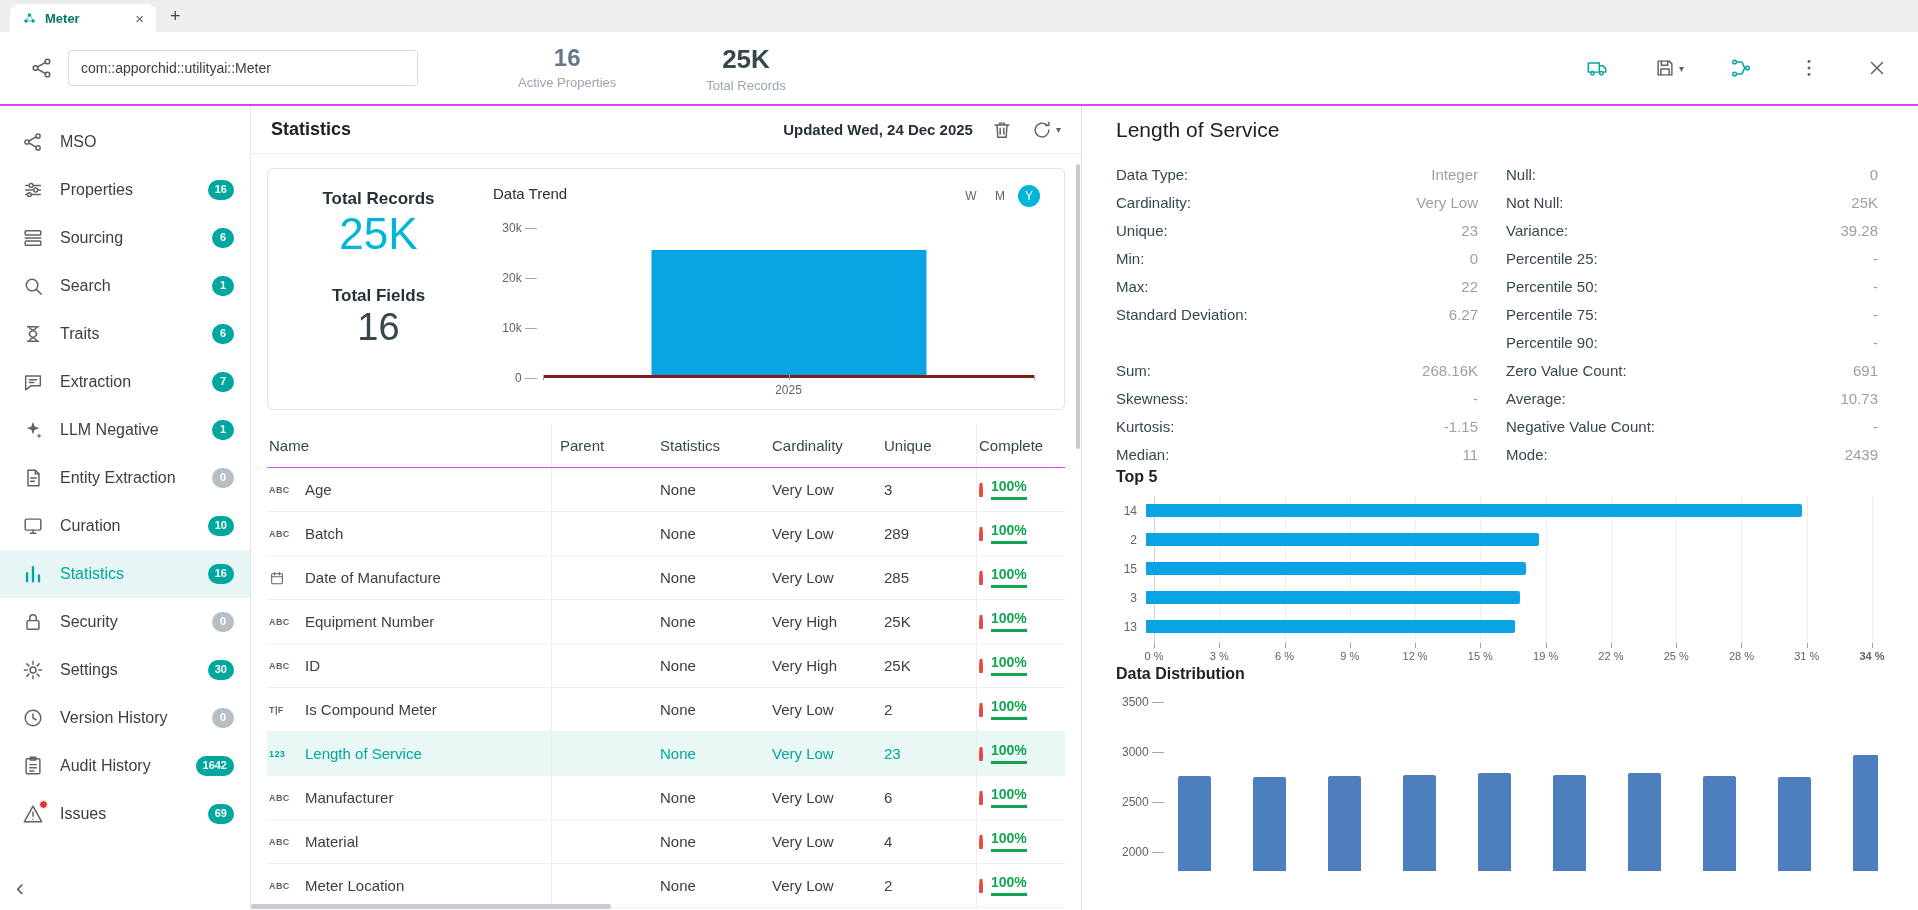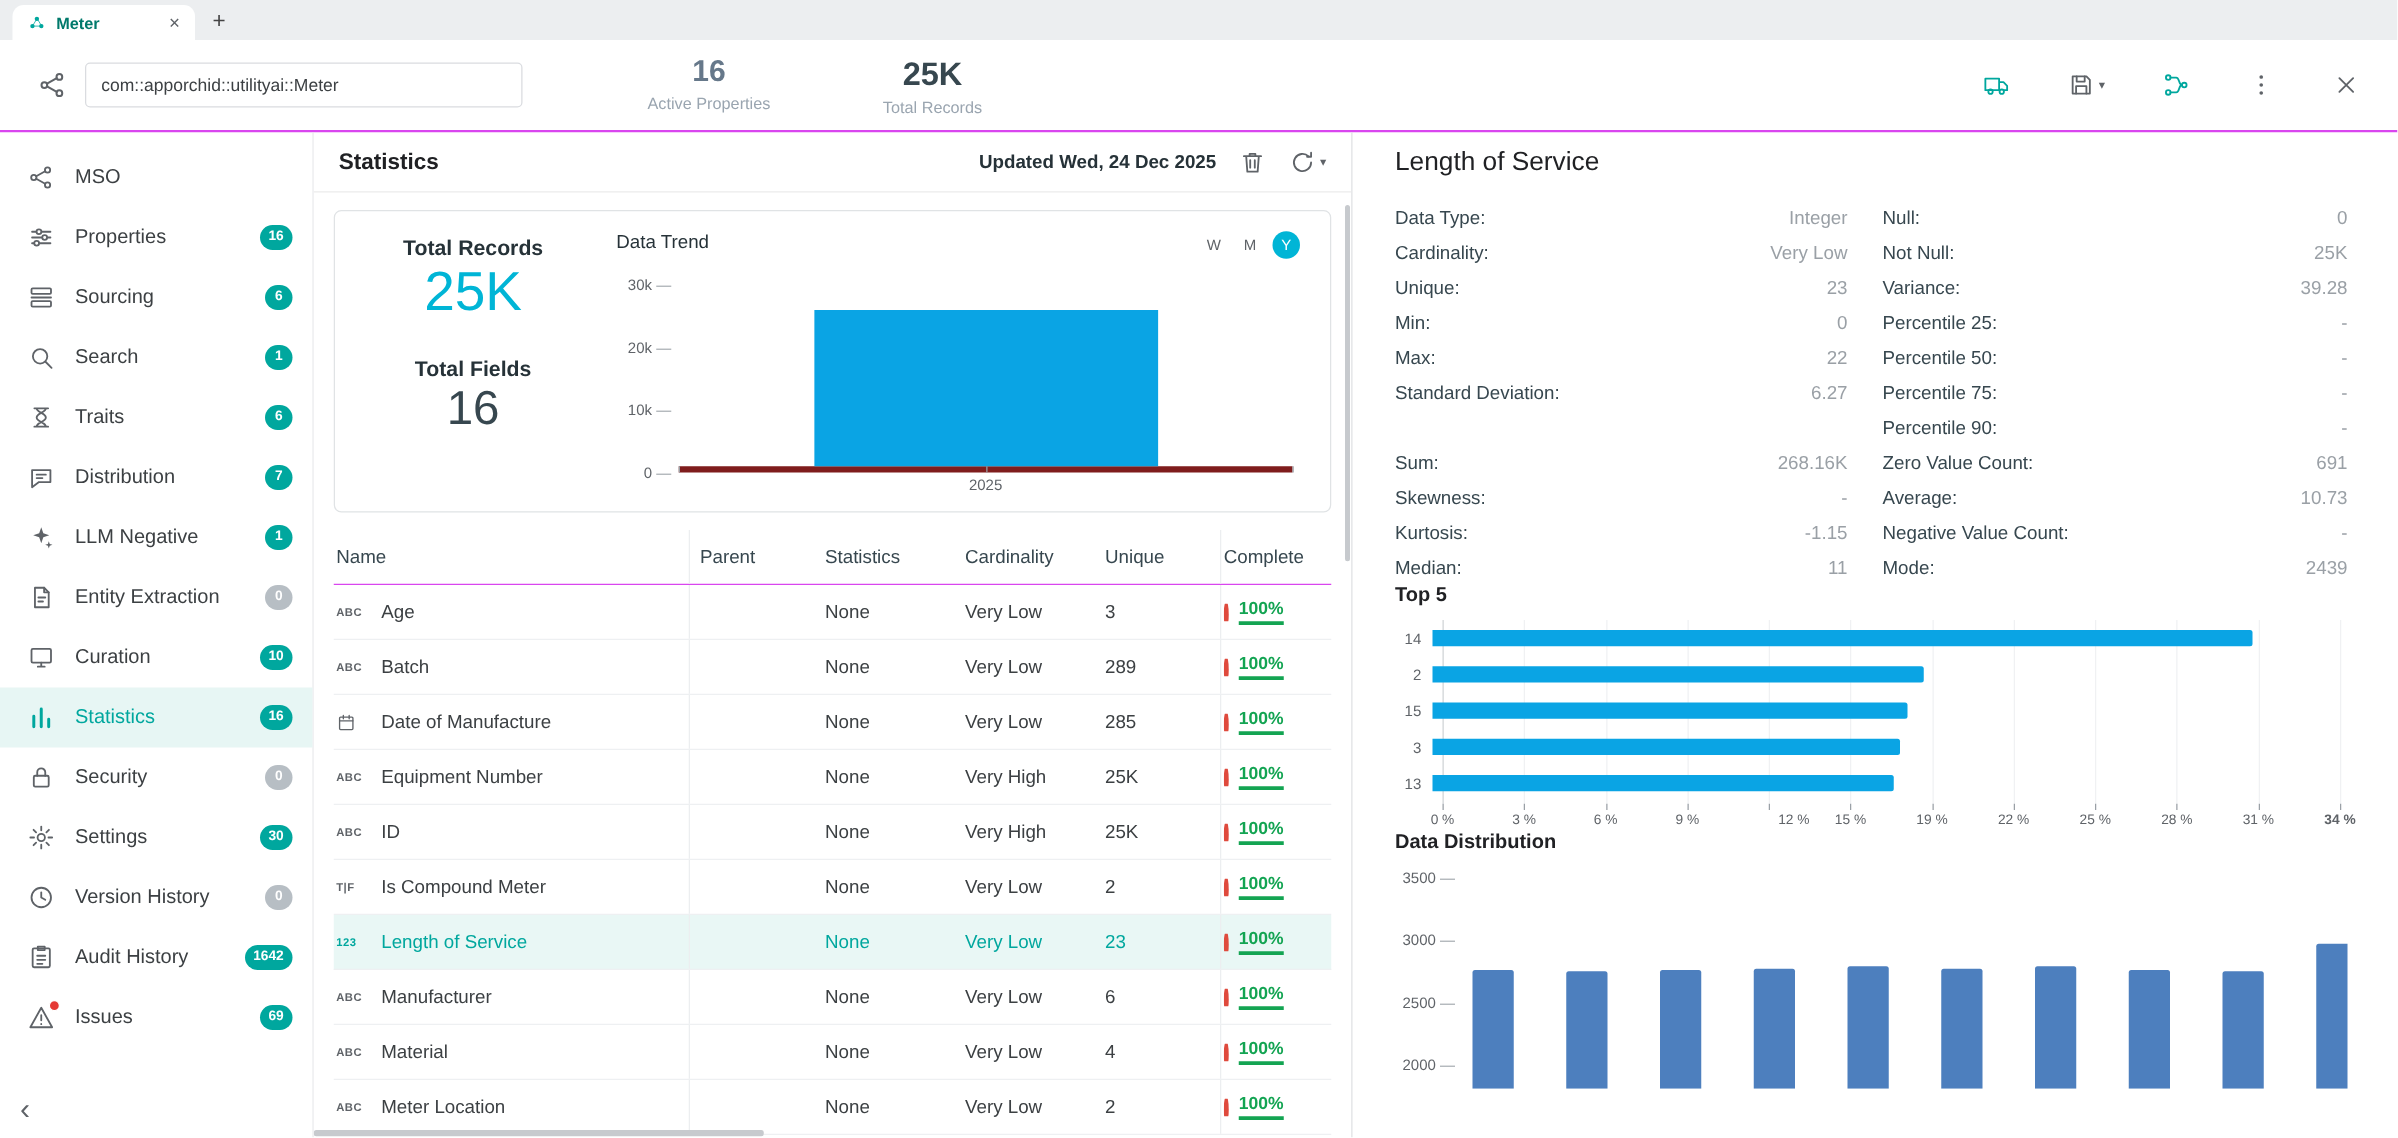--- a/index.html
+++ b/index.html
@@ -57,21 +57,21 @@
   .sum-left{width:185px;padding-top:4px;text-align:center}
   .sum-label{font-size:17px;font-weight:700;color:#263238}
   .sum-value{font-size:44px;color:#00b5d6;line-height:1.15}
   .sum-value.dark{font-size:38px;color:#37474f}
   .sum-label.second{margin-top:26px}
   .trend{flex:1;position:relative;padding-left:22px}
   .trend-label{font-size:15px;color:#263238}
   .range-toggle{position:absolute;top:0;right:6px;display:flex;gap:7px}
   .range-btn{width:22px;height:22px;border-radius:50%;font-size:12px;color:#5f6368;display:flex;align-items:center;justify-content:center;cursor:default}
   .range-btn.sel{background:#00b5d6;color:#fff}
-  .trend-chart{position:relative;margin:26px 12px 0 50px;height:150px;border-bottom:5px solid #7f1d1d}
+  .trend-chart{position:relative;margin:26px 12px 0 50px;height:150px;border-bottom:3px solid #7f1d1d}
   .tc-ylab{position:absolute;right:100%;padding-right:6px;font-size:12px;color:#5f6368;transform:translateY(-50%);white-space:nowrap}
   .tc-ylab::after{content:" \2014";color:#9aa0a6}
   .tc-bar{position:absolute;bottom:0;left:50%;transform:translateX(-50%);width:275px;background:#0aa4e4}
   .tc-xlab{position:absolute;top:100%;left:50%;transform:translateX(-50%);margin-top:8px;font-size:12px;color:#5f6368}
   .tc-tick{position:absolute;top:100%;width:1px;height:5px;background:#9aa0a6}
 
   
   .tbl{margin:14px 16px 0}
   .trow{display:flex;height:44px;align-items:center;border-bottom:1px solid #eef0f2}
   .trow.thead{border-bottom:1px solid #d946ef}
@@ -259,21 +259,21 @@
           <span class="side-label">Traits</span>
           <span class="badge ">6</span>
         </div>
         <div class="side-item">
           <span class="side-icon">
             <svg viewBox="0 0 24 24" fill="none" stroke="currentColor" stroke-width="1.6" stroke-linecap="round" stroke-linejoin="round">
               <path d="M4 5.5h16v10.5H10l-6 4.5z"></path>
               <path d="M8 9.5h8M8 12.5h5"></path>
             </svg>
           </span>
-          <span class="side-label">Distribution</span>
+          <span class="side-label">Extraction</span>
           <span class="badge ">7</span>
         </div>
         <div class="side-item">
           <span class="side-icon">
             <svg viewBox="0 0 24 24" fill="none" stroke="currentColor" stroke-width="1.6" stroke-linecap="round" stroke-linejoin="round">
               <path d="M12 3l1.8 5.2L19 10l-5.2 1.8L12 17l-1.8-5.2L5 10l5.2-1.8z" fill="currentColor" stroke="none"></path>
               <path d="M18.6 15.2l.8 2.4 2.4.8-2.4.8-.8 2.4-.8-2.4-2.4-.8 2.4-.8z" fill="currentColor" stroke="none"></path>
             </svg>
           </span>
           <span class="side-label">LLM Negative</span>
@@ -716,21 +716,21 @@
           <div class="t5-axis">
             <div class="t5-tickmark" style="left: 0%;"></div>
             <span class="t5-ticklab" style="left: 0%;">0 %</span>
             <div class="t5-tickmark" style="left: 9.09091%;"></div>
             <span class="t5-ticklab" style="left: 9.09091%;">3 %</span>
             <div class="t5-tickmark" style="left: 18.1818%;"></div>
             <span class="t5-ticklab" style="left: 18.1818%;">6 %</span>
             <div class="t5-tickmark" style="left: 27.2727%;"></div>
             <span class="t5-ticklab" style="left: 27.2727%;">9 %</span>
             <div class="t5-tickmark" style="left: 36.3636%;"></div>
-            <span class="t5-ticklab" style="left: 36.3636%; margin-left: 20px;">12 %</span>
+            <span class="t5-ticklab" style="left: 36.3636%;">12 %</span>
             <div class="t5-tickmark" style="left: 45.4545%;"></div>
             <span class="t5-ticklab" style="left: 45.4545%;">15 %</span>
             <div class="t5-tickmark" style="left: 54.5455%;"></div>
             <span class="t5-ticklab" style="left: 54.5455%;">19 %</span>
             <div class="t5-tickmark" style="left: 63.6364%;"></div>
             <span class="t5-ticklab" style="left: 63.6364%;">22 %</span>
             <div class="t5-tickmark" style="left: 72.7273%;"></div>
             <span class="t5-ticklab" style="left: 72.7273%;">25 %</span>
             <div class="t5-tickmark" style="left: 81.8182%;"></div>
             <span class="t5-ticklab" style="left: 81.8182%;">28 %</span>

